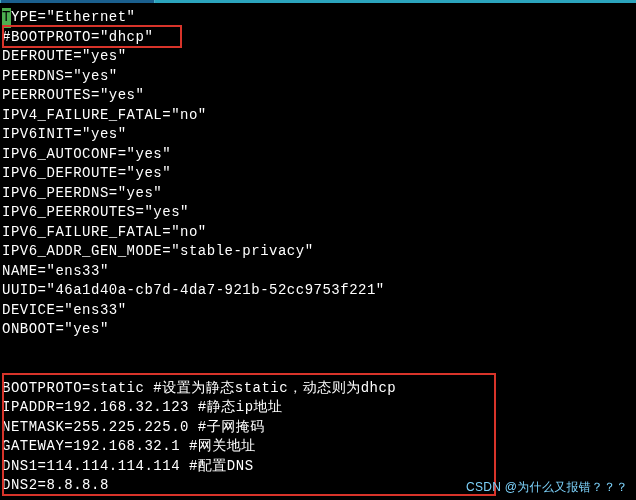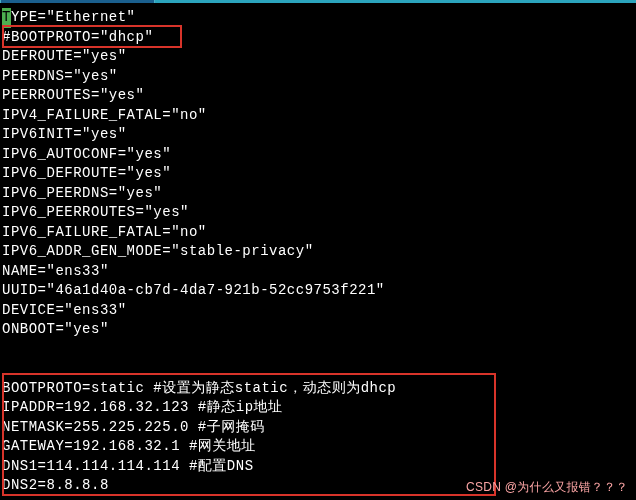--- a/index.html
+++ b/index.html
@@ -63,21 +63,21 @@
       background: #4caf50;
       color: #000;
       display: inline-block;
     }
     .watermark {
       position: absolute;
       bottom: 4px;
       right: 8px;
       font-family: Arial, sans-serif;
       font-size: 12px;
-      color: #fca5a5;
+      color: #7dd3fc;
       letter-spacing: 0.3px;
     }
   </style>
 </head>
 <body>
 
 <div class="top-border"></div>
 <div class="title-segment"></div>
 
 <div class="terminal" id="terminal"><span class="line"><span class="cursor-first">T</span>YPE="Ethernet"</span><span class="line">#BOOTPROTO="dhcp"</span><span class="line">DEFROUTE="yes"</span><span class="line">PEERDNS="yes"</span><span class="line">PEERROUTES="yes"</span><span class="line">IPV4_FAILURE_FATAL="no"</span><span class="line">IPV6INIT="yes"</span><span class="line">IPV6_AUTOCONF="yes"</span><span class="line">IPV6_DEFROUTE="yes"</span><span class="line">IPV6_PEERDNS="yes"</span><span class="line">IPV6_PEERROUTES="yes"</span><span class="line">IPV6_FAILURE_FATAL="no"</span><span class="line">IPV6_ADDR_GEN_MODE="stable-privacy"</span><span class="line">NAME="ens33"</span><span class="line">UUID="46a1d40a-cb7d-4da7-921b-52cc9753f221"</span><span class="line">DEVICE="ens33"</span><span class="line">ONBOOT="yes"</span><span class="line">&nbsp;</span><span class="line">&nbsp;</span><span class="line">BOOTPROTO=static #设置为静态static，动态则为dhcp</span><span class="line">IPADDR=192.168.32.123 #静态ip地址</span><span class="line">NETMASK=255.225.225.0 #子网掩码</span><span class="line">GATEWAY=192.168.32.1 #网关地址</span><span class="line">DNS1=114.114.114.114 #配置DNS</span><span class="line">DNS2=8.8.8.8</span></div>

